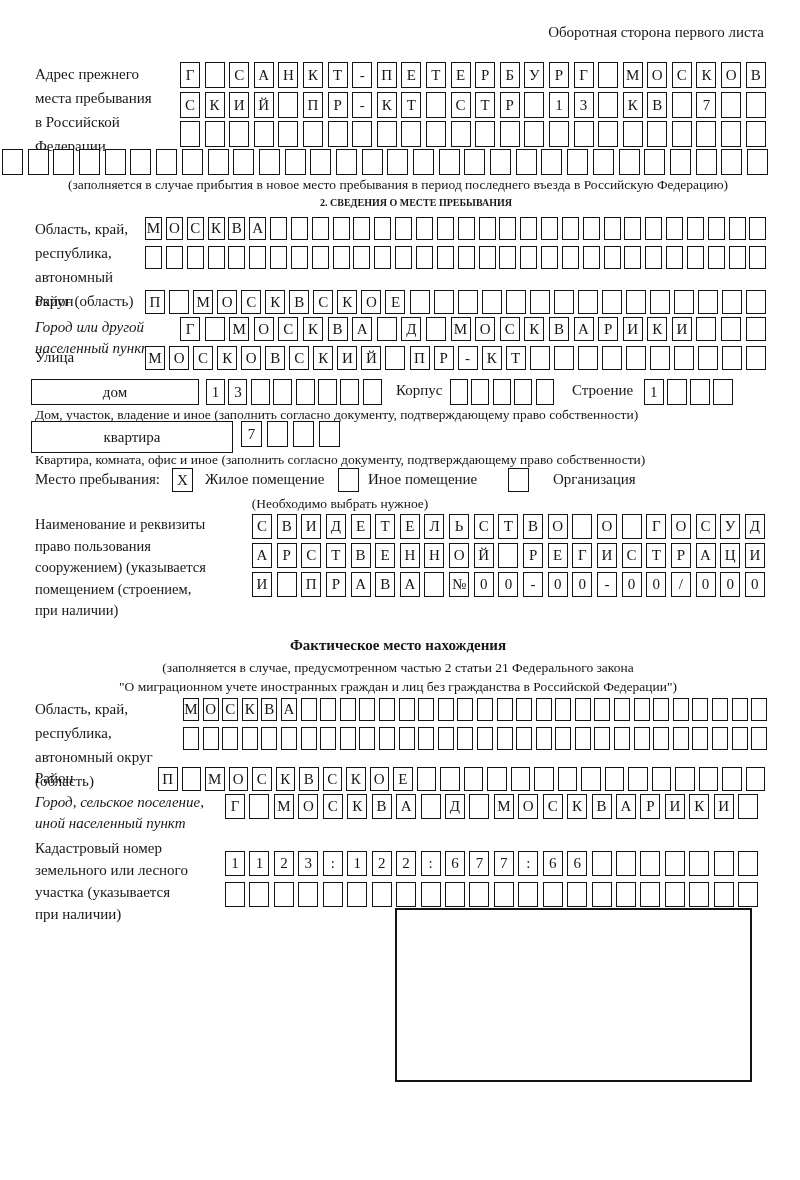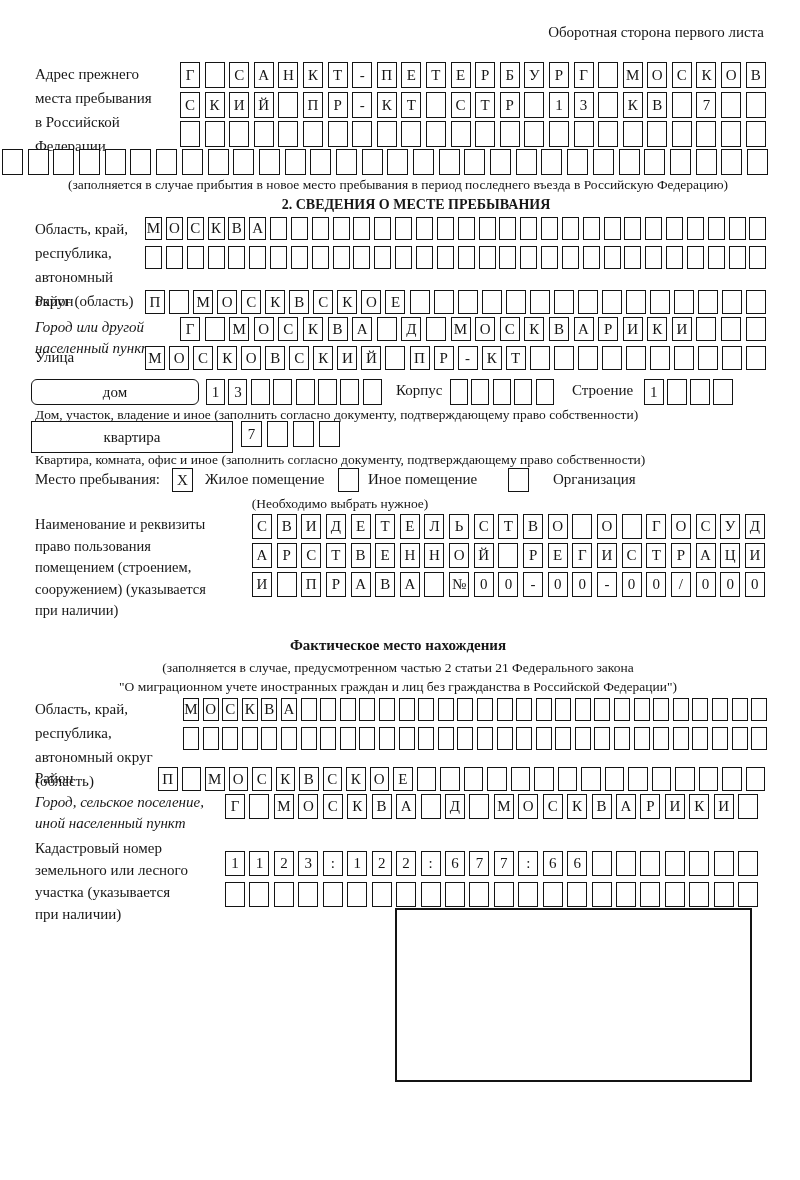--- a/index.html
+++ b/index.html
@@ -169,21 +169,21 @@
       <span class="cell"></span>
       <span class="cell"></span>
       <span class="cell"></span>
       <span class="cell"></span>
       <span class="cell"></span>
       <span class="cell"></span>
     </div>
 
   <div class="abs center small" style="top:177px;">(заполняется в случае прибытия в новое место пребывания в период последнего въезда в Российскую Федерацию)</div>
 
-  <div class="abs center bold" style="top:197px;font-size:14px;padding-left:36px;">2. СВЕДЕНИЯ О МЕСТЕ ПРЕБЫВАНИЯ</div>
+  <div class="abs center bold" style="top:197px;font-size:10px;padding-left:36px;">2. СВЕДЕНИЯ О МЕСТЕ ПРЕБЫВАНИЯ</div>
 
   <div class="abs lbl" style="left:35px;top:217px;">
       <div>Область, край,</div>
       <div>республика,</div>
       <div>автономный</div>
       <div>округ (область)</div>
     </div>
   <div class="abs boxrow" style="left:145px;top:217px;--cw:17px;--g:3.85px;--ch:23px;">
       <span class="cell">М</span>
       <span class="cell">О</span>
@@ -333,21 +333,21 @@
       <span class="cell"></span>
       <span class="cell"></span>
       <span class="cell"></span>
       <span class="cell"></span>
       <span class="cell"></span>
       <span class="cell"></span>
       <span class="cell"></span>
       <span class="cell"></span>
     </div>
 
-  <div class="widebox" style="left:31px;top:379px;width:168px;height:26px;border-radius:6px;">дом</div>
+  <div class="widebox" style="left:31px;top:379px;width:168px;height:26px;">дом</div>
   <div class="abs boxrow" style="left:206px;top:379px;--cw:19px;--g:3.4px;--ch:26px;">
       <span class="cell">1</span>
       <span class="cell">3</span>
       <span class="cell"></span>
       <span class="cell"></span>
       <span class="cell"></span>
       <span class="cell"></span>
       <span class="cell"></span>
       <span class="cell"></span>
     </div>
@@ -382,22 +382,22 @@
   <div class="abs" style="left:205px;top:471px;">Жилое помещение</div>
   <div class="cellbox" style="left:338px;top:468px;width:21px;height:24px;"></div>
   <div class="abs" style="left:368px;top:471px;">Иное помещение</div>
   <div class="cellbox" style="left:508px;top:468px;width:21px;height:24px;"></div>
   <div class="abs" style="left:553px;top:471px;">Организация</div>
   <div class="abs small" style="left:0;right:120px;top:496px;text-align:center;">(Необходимо выбрать нужное)</div>
 
   <div class="abs lbl lh215" style="left:35px;top:514px;">
       <div>Наименование и реквизиты</div>
       <div>право пользования</div>
+      <div>сооружением) (указывается</div>
       <div>помещением (строением,</div>
-      <div>сооружением) (указывается</div>
       <div>при наличии)</div>
     </div>
   <div class="abs boxrow" style="left:252px;top:514px;--cw:20px;--g:4.65px;--ch:25px;">
       <span class="cell">С</span>
       <span class="cell">В</span>
       <span class="cell">И</span>
       <span class="cell">Д</span>
       <span class="cell">Е</span>
       <span class="cell">Т</span>
       <span class="cell">Е</span>

